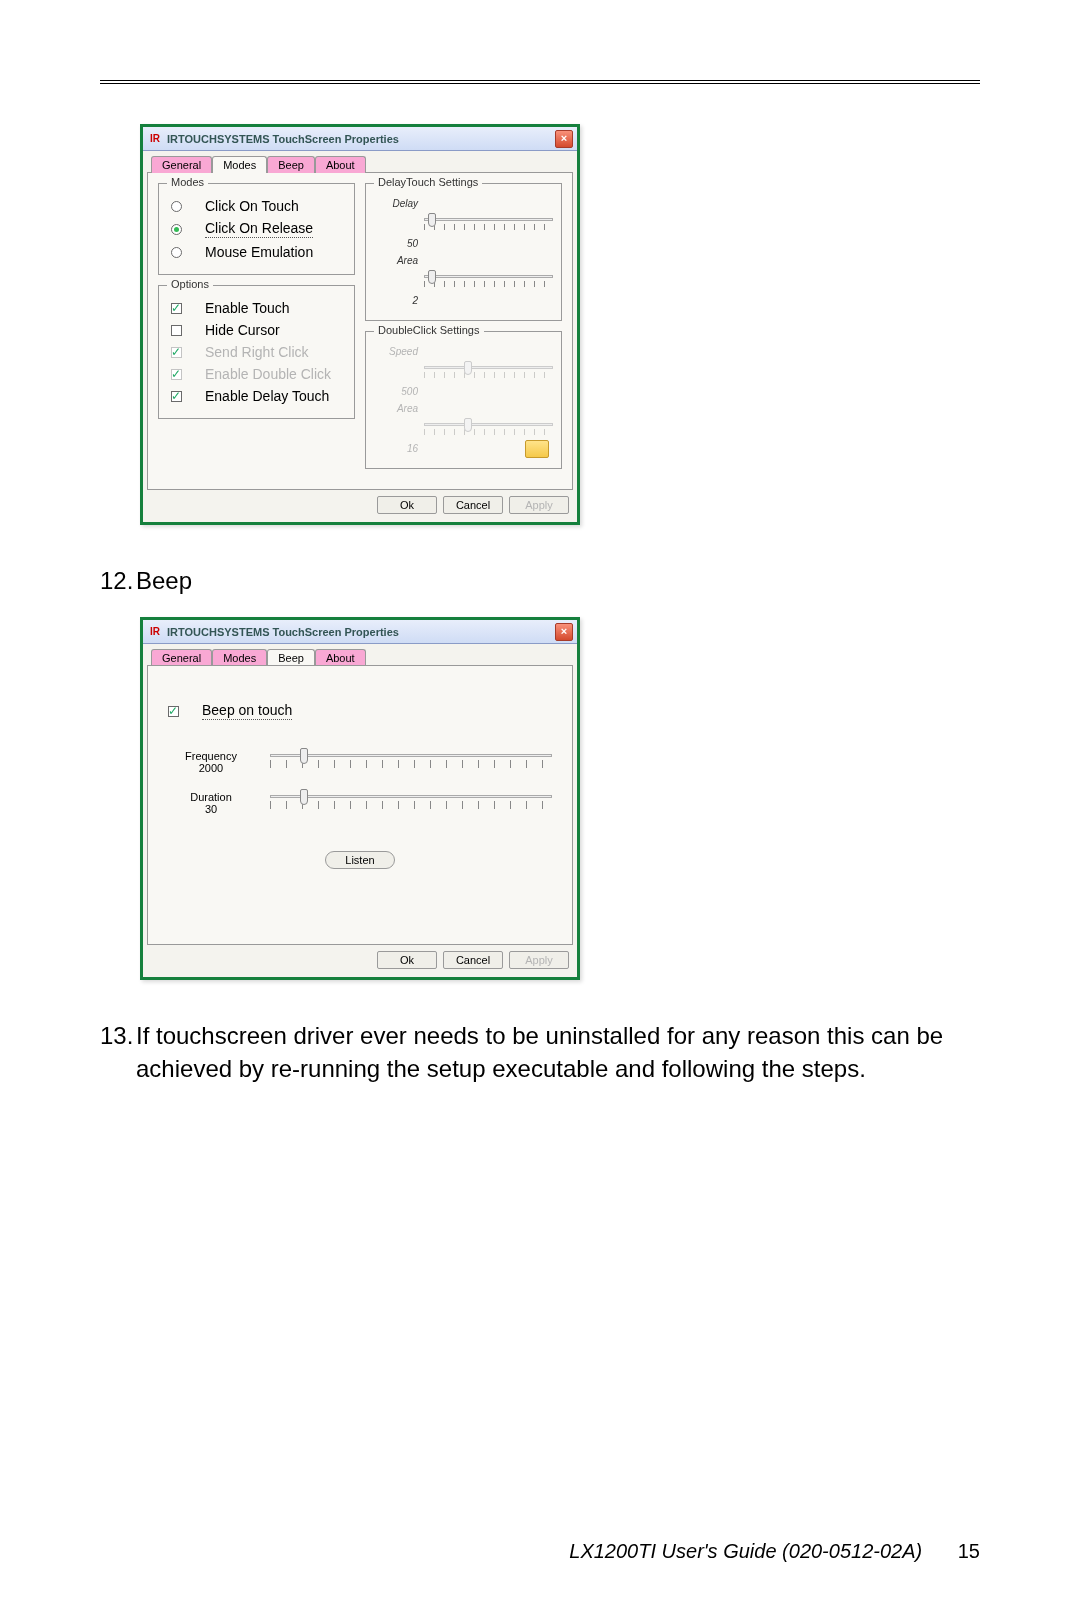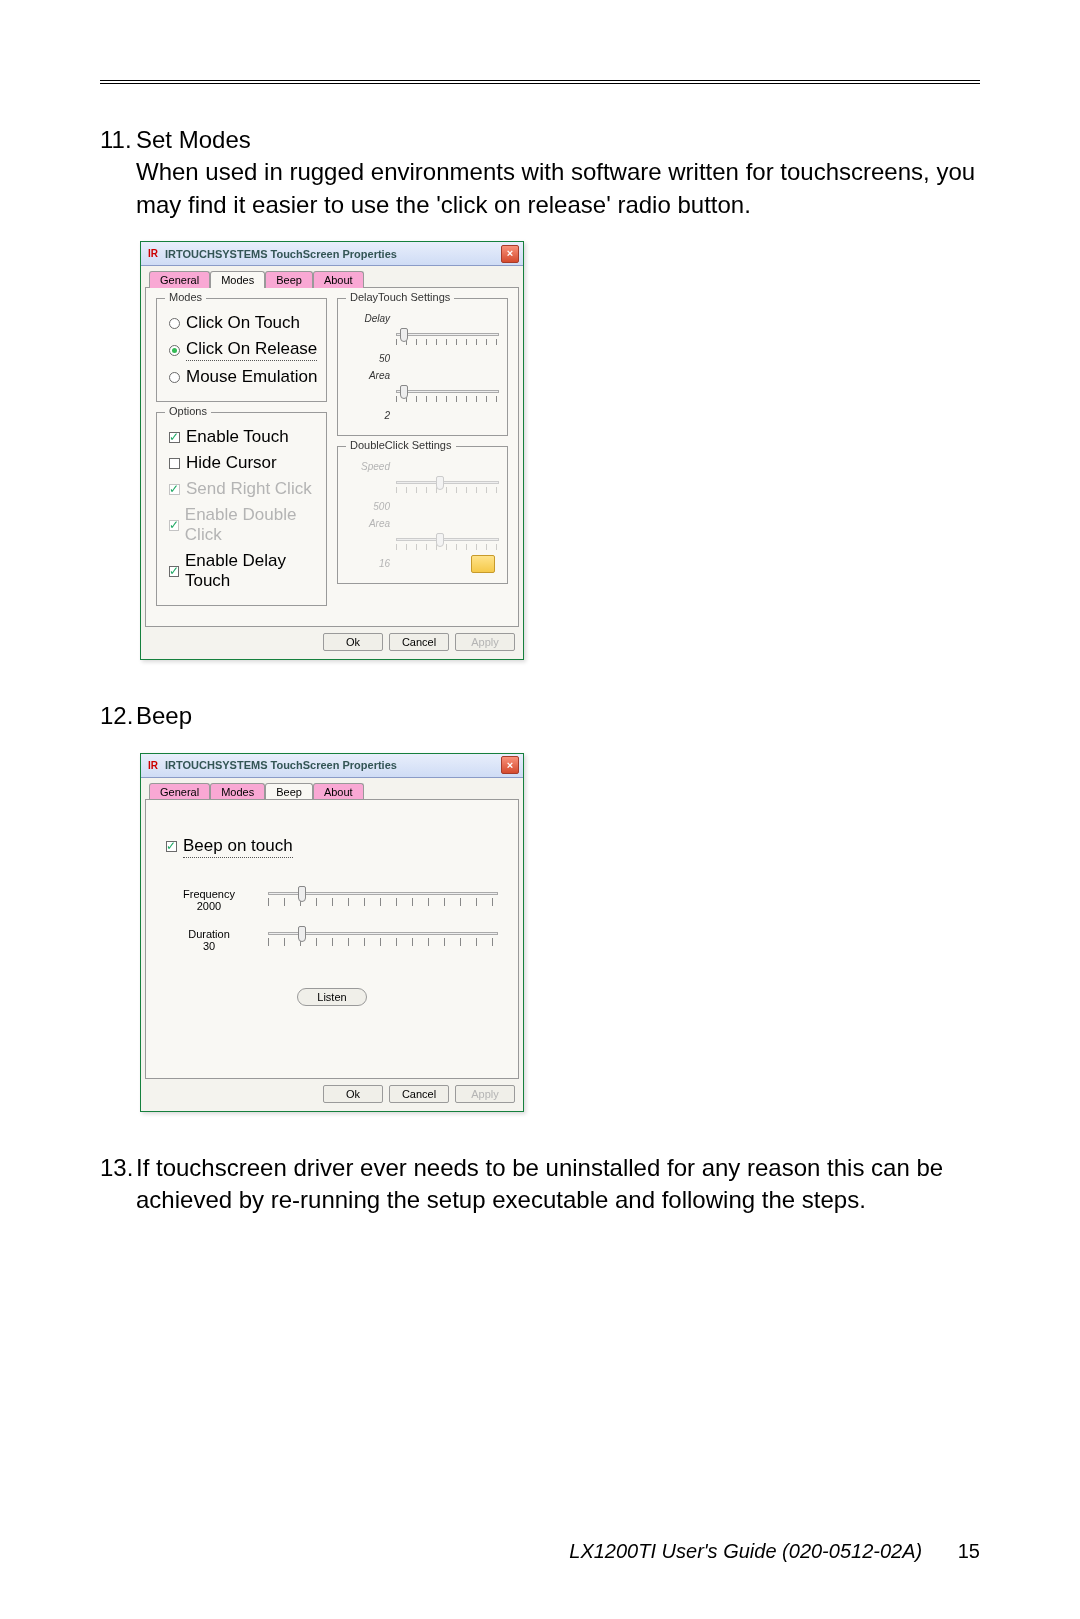--- a/index.html
+++ b/index.html
@@ -36,24 +36,24 @@
   }
   .item-body {
     flex: 1;
   }
   .item-title {
   }
   .item-desc {
   }
   
   .dialog {
-    width: 384px;
+    width: 440px;
     margin-left: 40px;
     margin-bottom: 40px;
-    border: 1px solid #15803d;
+    border: 3px solid #15803d;
     background: #f4f3ee;
     font-family: Tahoma, "MS Sans Serif", Arial, sans-serif;
     font-size: 11px;
     color: #000;
     box-shadow: 2px 2px 4px rgba(0,0,0,.15);
   }
   .titlebar {
     height: 24px;
     background: linear-gradient(#e8eefb, #cfdcf5);
     border-bottom: 1px solid #8a9bc7;
@@ -129,23 +129,23 @@
     top: -8px;
     left: 8px;
     background: #f9f8f4;
     padding: 0 4px;
     font-size: 11px;
     color: #333;
   }
   .radiorow, .checkrow {
     display: flex;
     align-items: center;
-    gap: 6px;
+    gap: 23px;
     margin: 6px 0;
-    font-size: 17px;
+    font-size: 14px;
   }
   .radio {
     width: 11px; height: 11px; border-radius: 50%;
     border: 1px solid #6a6a6a; background: #fff;
     display: inline-block; position: relative;
   }
   .radio.checked::after {
     content: ""; position: absolute; left: 2px; top: 2px;
     width: 5px; height: 5px; border-radius: 50%; background: #3b5;
   }
@@ -284,27 +284,20 @@
     font-style: normal;
     margin-left: 30px;
   }
 </style>
 </head>
 <body>
 
 <div class="page">
   <div class="hr-double"></div>
 
-  <div class="body-text item">
-    <div class="item-num">11.</div>
-    <div class="item-body">
-      <div class="item-title">Set Modes</div>
-      <div class="item-desc">When used in rugged environments with software written for touchscreens, you may find it easier to use the 'click on release' radio button.</div>
-    </div>
-  </div>
 
   <div class="dialog">
     <div class="titlebar">
       <span class="title-icon">IR</span>
       <span class="title-text">IRTOUCHSYSTEMS TouchScreen Properties</span>
       <span class="title-spacer"></span>
       <span class="close-btn">×</span>
     </div>
     <div class="client">
       <div class="tabs">

